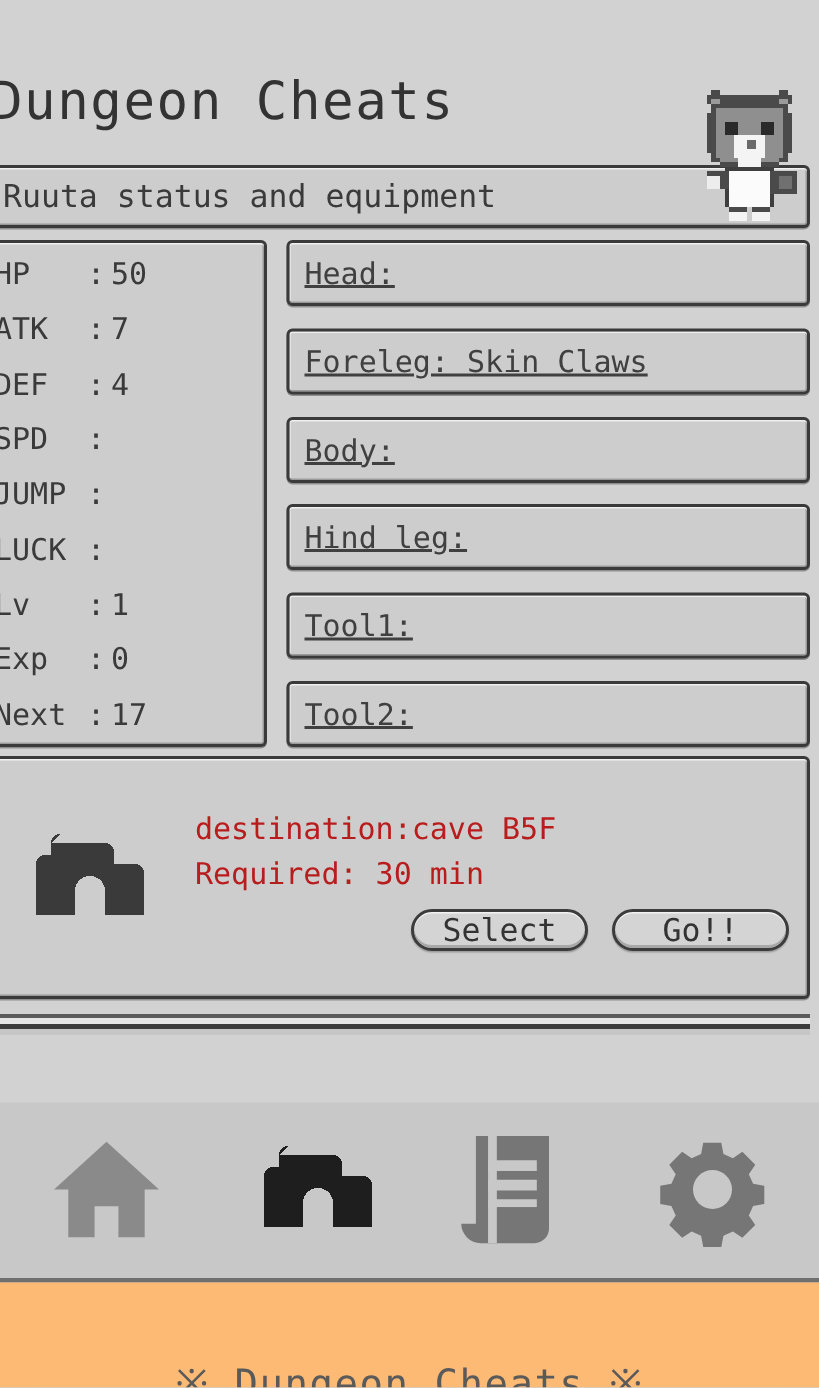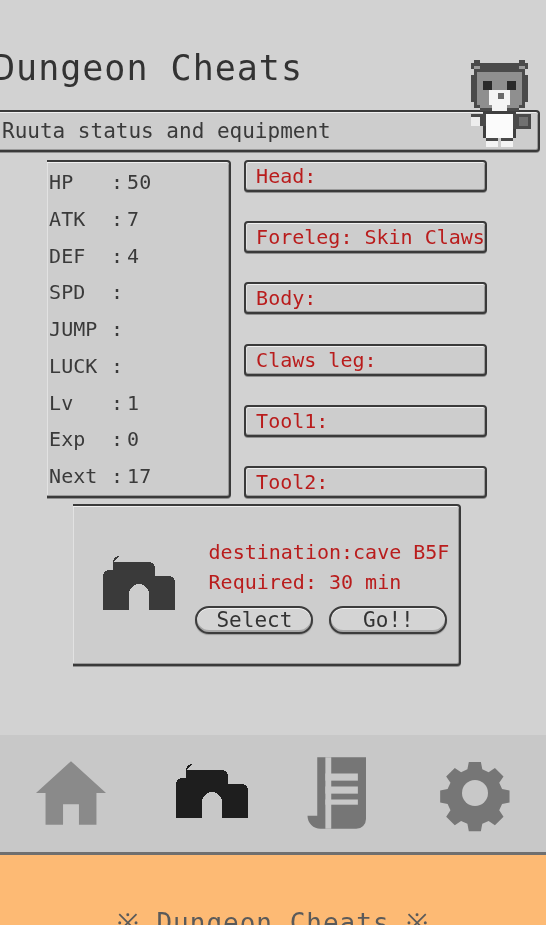--- a/index.html
+++ b/index.html
@@ -91,21 +91,20 @@
     padding: 0 6px 0 0;
   }
 
   
   .content {
     flex: 1 1 auto;
     display: flex;
     flex-direction: column;
     padding: 0 6px 0 0;
     min-height: 0;
-    align-items: center;
   }
 
   .stats-equip {
     display: flex;
     gap: 13px;
     height: 338px;
     flex: 0 0 338px;
     margin-top: 4px;
   }
 
@@ -146,28 +145,29 @@
 
   
   .equip-col {
     flex: 1 1 auto;
     display: flex;
     flex-direction: column;
     justify-content: space-between;
   }
 
   .equip-slot {
-    height: 32px;
+    height: 44px;
     display: flex;
     align-items: center;
     padding-left: 10px;
     font-size: 20px;
-    color: #b91c1c;
+    color: #404040;
     white-space: nowrap;
     overflow: hidden;
+    text-decoration: underline;
   }
 
   
   .dungeon-head-wrap {
     flex: 0 0 46px;
     margin-top: 14px;
   }
 
   .dungeon-body {
     flex: 0 0 162px;
@@ -386,21 +386,21 @@
           <span class="stat-label">Next</span>
           <span class="stat-colon">:</span>
           <span class="stat-value">17</span>
         </div>
       </div>
 
       <div class="equip-col">
         <div class="bevel equip-slot">Head:</div>
         <div class="bevel equip-slot">Foreleg: Skin Claws</div>
         <div class="bevel equip-slot">Body:</div>
-        <div class="bevel equip-slot">Claws leg:</div>
+        <div class="bevel equip-slot">Hind leg:</div>
         <div class="bevel equip-slot">Tool1:</div>
         <div class="bevel equip-slot">Tool2:</div>
       </div>
     </div>
 
 
     <div class="bevel dungeon-body">
 
       <div class="cave-thumb">
         <svg viewBox="0 0 48 31" shape-rendering="crispEdges" aria-hidden="true">

